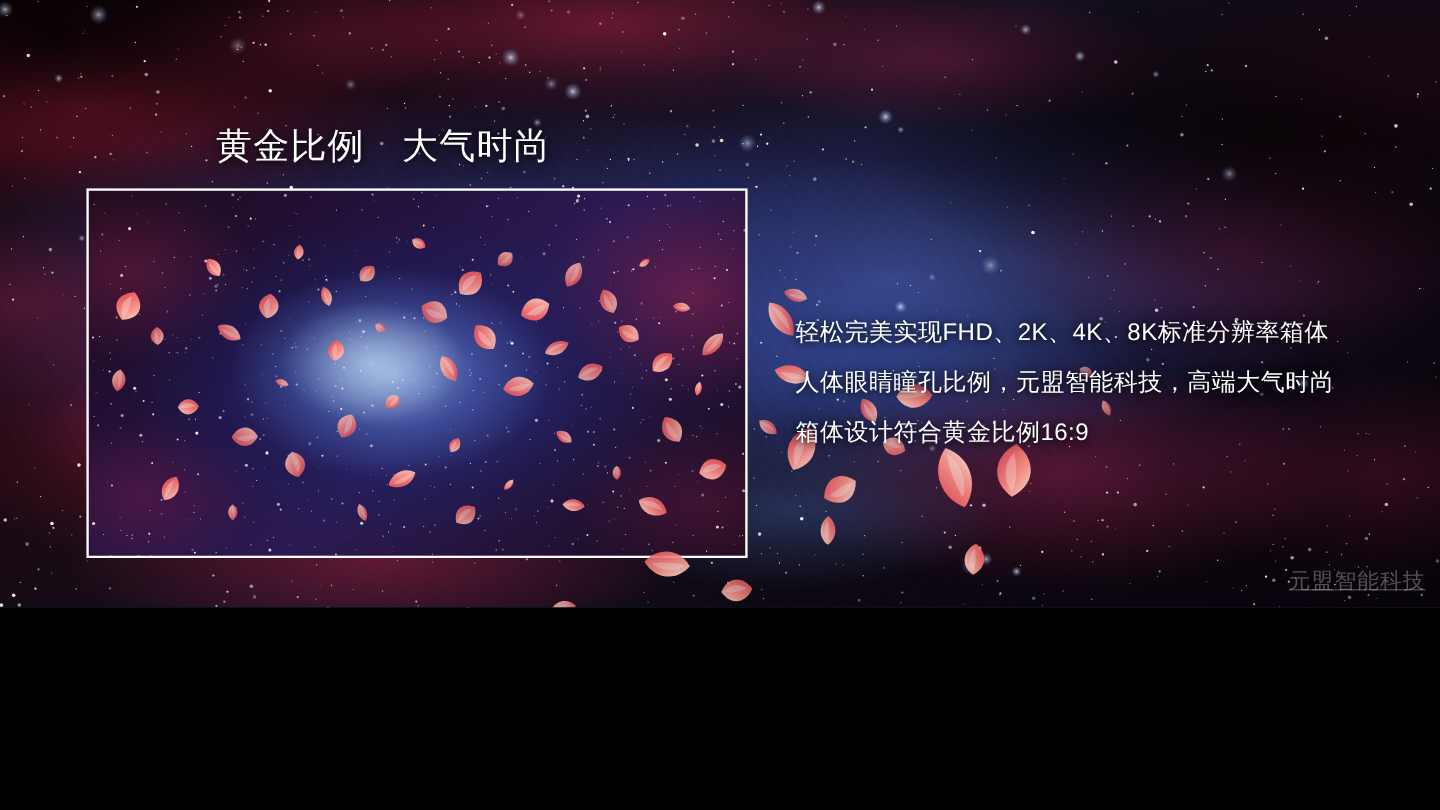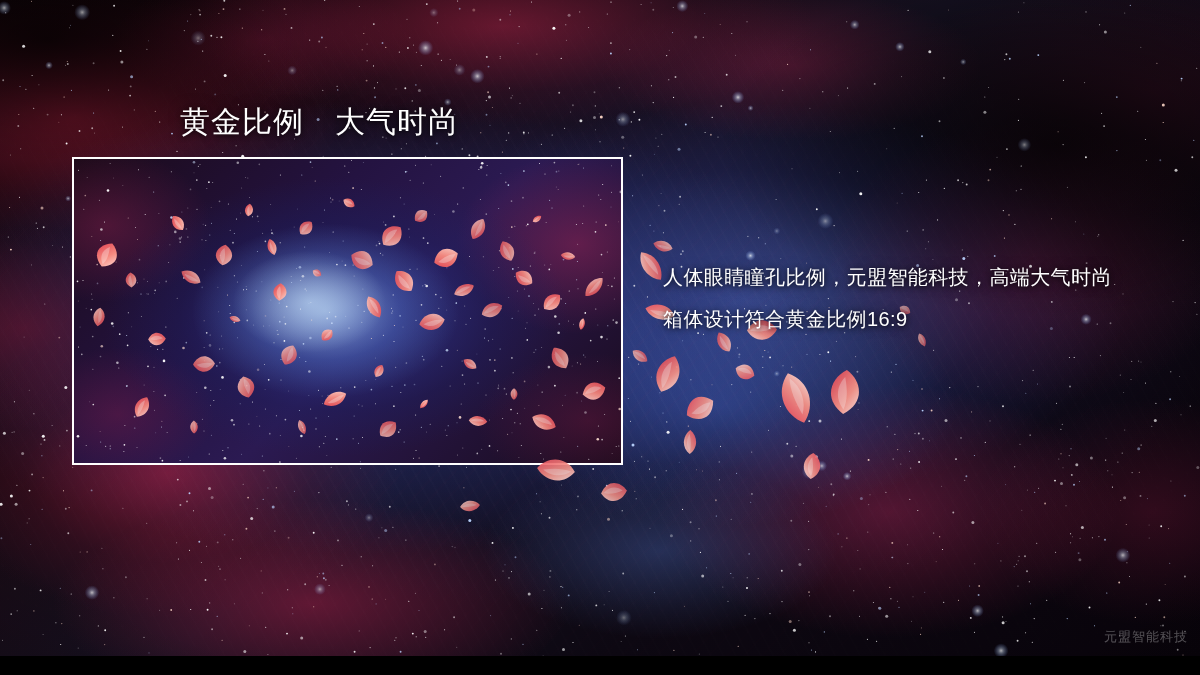--- a/index.html
+++ b/index.html
@@ -4,21 +4,21 @@
 <style>
   * { margin:0; padding:0; box-sizing:border-box; }
   html,body { background:#000; }
   body {
     width:1200px; height:675px; overflow:hidden;
     font-family:"Liberation Sans","DejaVu Sans",sans-serif;
   }
 
   #slide {
     position:relative;
-    width:1200px; height:656px;
+    width:1200px; height:506px;
     overflow:hidden;
     background:#0369a1;
   }
 
   
   .nebula { position:absolute; inset:0; pointer-events:none; }
 
   .bg-base {
     background:
       radial-gradient(ellipse 55% 48% at 30% 50%,  rgba(60,90,190,0.55) 0%, rgba(40,55,130,0.30) 45%, rgba(0,0,0,0) 72%),
@@ -122,23 +122,24 @@
     line-height:42px;
     color:#ffffff;
     white-space:pre;
     letter-spacing:0.4px;
     text-shadow:0 1px 5px rgba(0,0,0,0.80), 0 0 12px rgba(0,0,0,0.55);
   }
 
   #watermark {
     position:absolute;
     right:12px; bottom:10px;
-    font-size:13px;
+    font-size:18px;
     letter-spacing:1px;
     color:rgba(255,255,255,0.30);
+    text-decoration:underline;
   }
 
   
   .petals { position:absolute; inset:0; pointer-events:none; }
   .petals svg { display:block; width:1200px; height:675px; overflow:visible; }
 </style>
 </head>
 <body>
 
 <div id="slide">
@@ -2445,19 +2446,20 @@
             <path d="M 0,-6 C 5.996561998827382,-2.64 5.049736420065165,3.12 0,6 C -5.049736420065165,3.12 -5.996561998827382,-2.64 0,-6 Z" fill="url(#petalOuter2)"></path>
             <path d="M 0,-4.800000000000001 C 2.90359844153747,-1.92 2.5248682100325825,1.6800000000000002 0.3156085262540728,4.08 C -0.6312170525081456,0.72 -1.009947284013033,-2.16 0,-4.800000000000001 Z" fill="#ffffff" opacity="0.30"></path>
           </g>
         </g>
     </svg>
   </div>
 
   <div id="title">黄金比例　大气时尚</div>
 
   <div id="body-text">
+    <div class="line">轻松完美实现FHD、2K、4K、8K标准分辨率箱体</div>
     <div class="line">人体眼睛瞳孔比例，元盟智能科技，高端大气时尚</div>
     <div class="line">箱体设计符合黄金比例16:9</div>
   </div>
 
   <div id="watermark">元盟智能科技</div>
 
 </div>
 
 </body></html>

